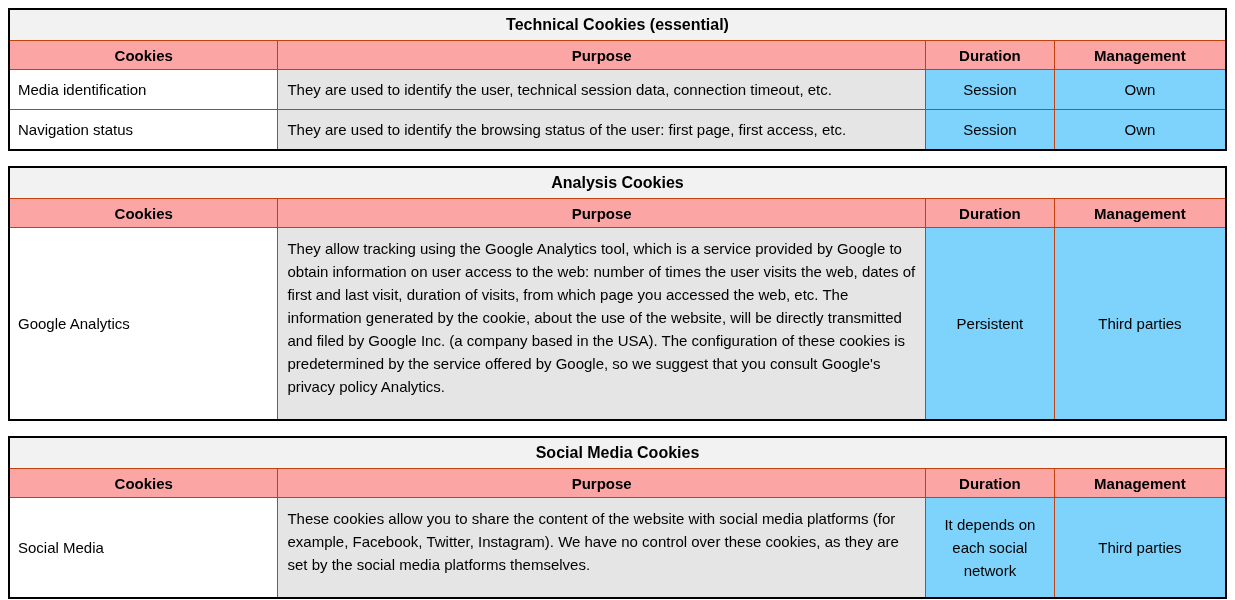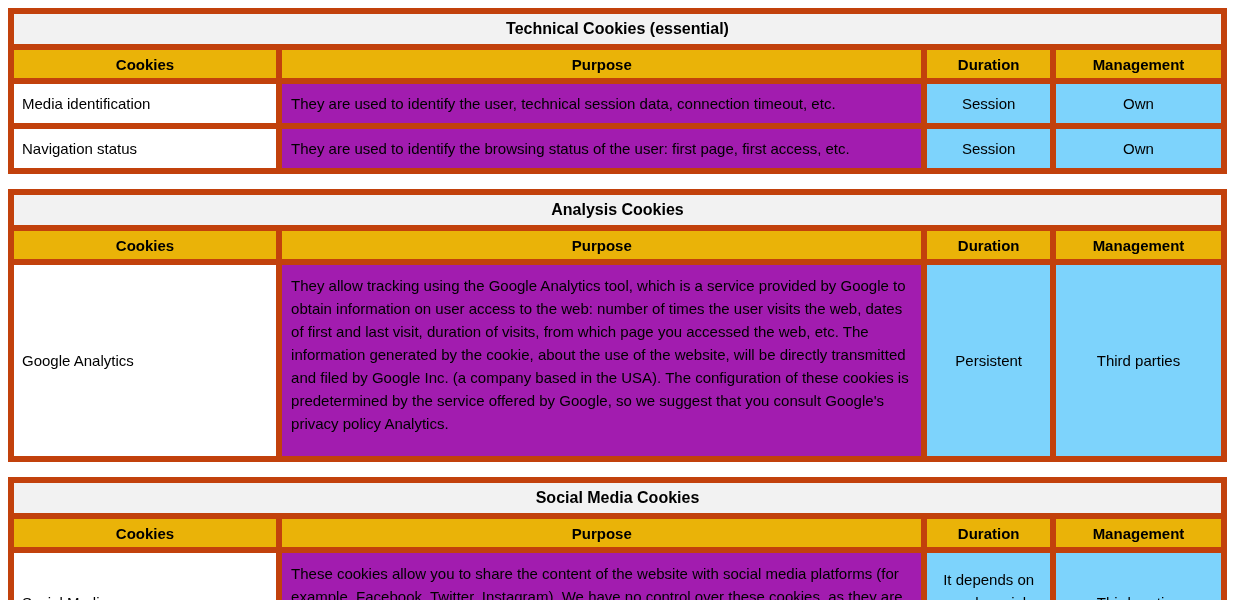--- a/index.html
+++ b/index.html
@@ -15,51 +15,51 @@
   }
   table.cookie-table {
     width: 100%;
     border-collapse: collapse;
     table-layout: fixed;
     border: 2px solid #000000;
     margin-bottom: 15px;
   }
   table.cookie-table:last-child { margin-bottom: 0; }
   th, td {
-    border: 6px solid #c2410c;
+    border: 1px solid #c2410c;
     vertical-align: middle;
     font-size: 15px;
     overflow: hidden;
   }
   th.table-title {
     font-size: 16px;
     font-weight: bold;
     text-align: center;
     background: #f2f2f2;
     height: 30px;
     padding: 0 6px;
   }
   th.col-head {
     font-size: 15px;
     font-weight: bold;
     text-align: center;
-    background: #eab308;
+    background: #fca5a5;
     height: 28px;
     padding: 0 6px;
   }
   td.cell-cookie {
     text-align: left;
     padding: 6px 8px;
     background: #ffffff;
   }
   td.cell-purpose {
     text-align: left;
     padding: 8px 9px;
     line-height: 23px;
-    background: #a21caf;
+    background: #e5e5e5;
   }
   td.cell-center {
     text-align: center;
     padding: 6px 8px;
     line-height: 23px;
     background: #7dd3fc;
   }
   tr.single-row { height: 37px; }
   tr.tall-row td.cell-purpose { padding-top: 9px; padding-bottom: 21px; }
 </style>

